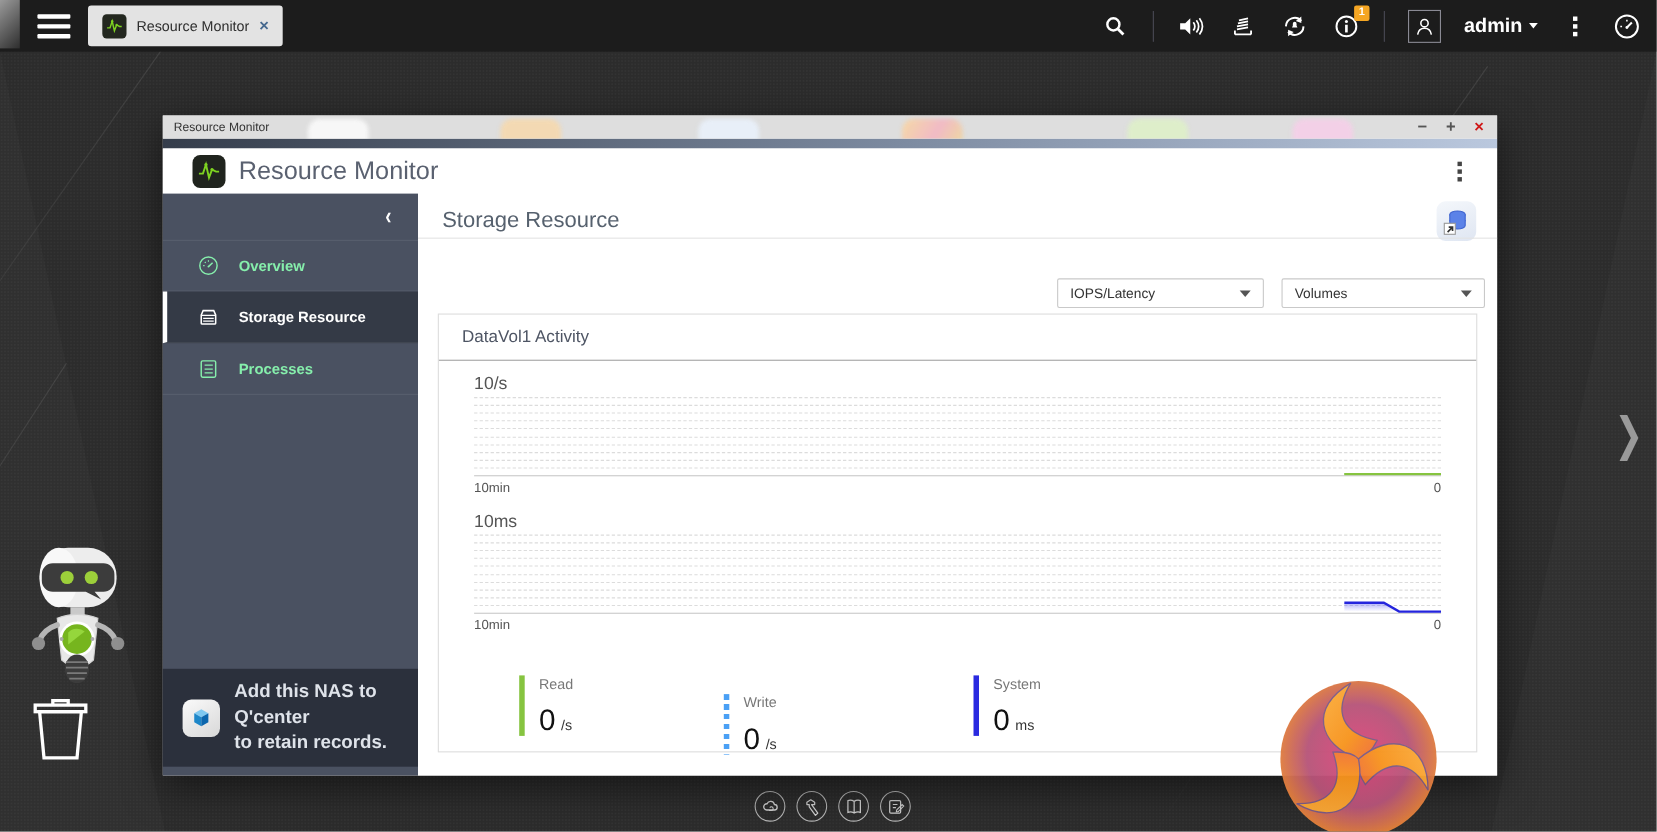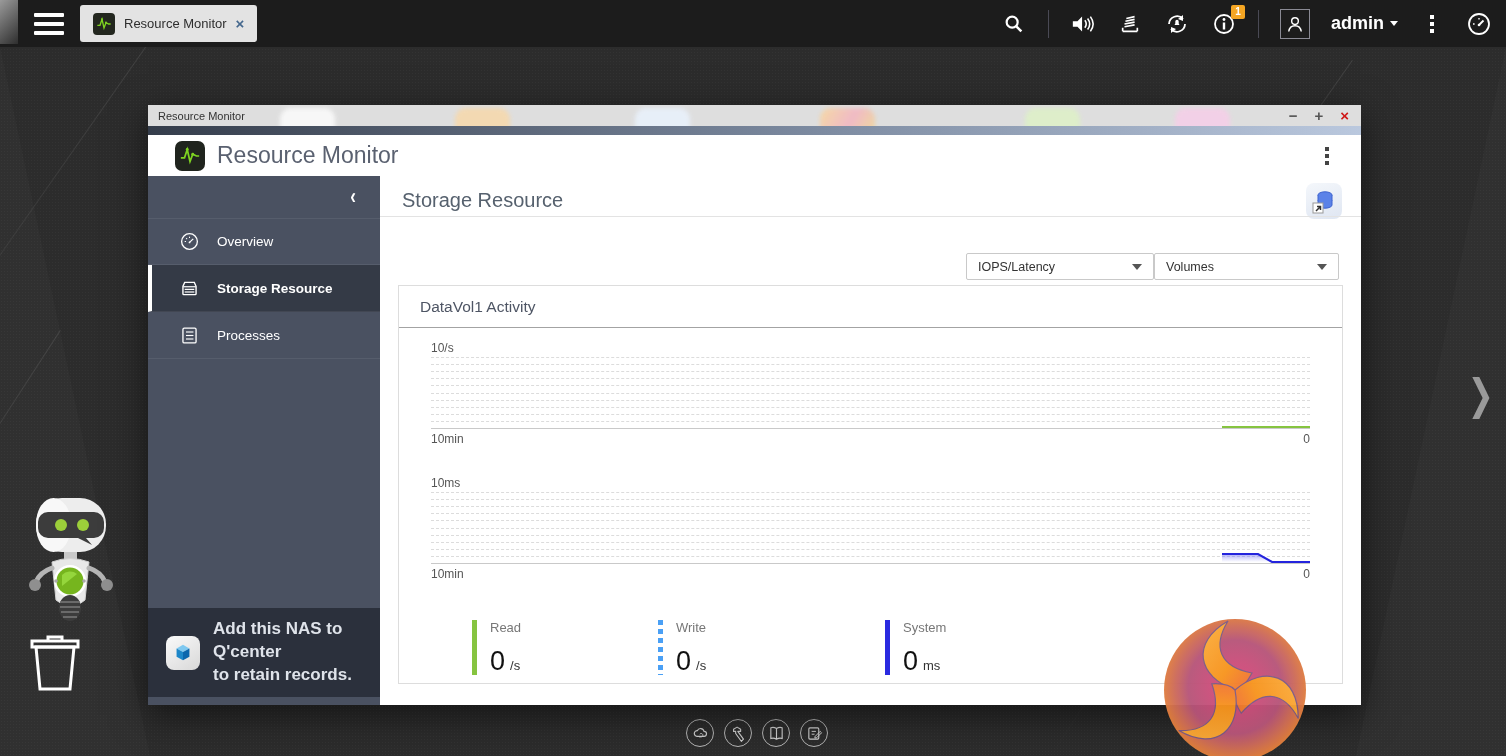--- a/index.html
+++ b/index.html
@@ -45,54 +45,54 @@
   .wheader h1 { font-size:23px; font-weight:400; color:#5a6170; margin-left:12px; }
   .hdr-kebab { position:absolute; right:32px; top:12px; }
   .hdr-kebab i { background:#444; }
 
   .wbody { display:flex; height:529px; }
 
   
   .sidebar { position:relative; width:232px; background:#4a5161; flex-shrink:0; }
   .collapse-row { height:42px; display:flex; align-items:center; justify-content:flex-end; padding-right:24px; }
   .collapse-btn { color:#fff; font-size:17px; font-weight:bold; cursor:pointer; transform:scaleY(1.3); }
-  .nav-item { height:47px; display:flex; align-items:center; gap:17px; padding-left:31px; color:#ffffff; font-size:13.5px; cursor:pointer; border-bottom:1px solid rgba(255,255,255,.07); }
+  .nav-item { height:47px; display:flex; align-items:center; gap:17px; padding-left:31px; color:#86efac; font-size:13.5px; cursor:pointer; border-bottom:1px solid rgba(255,255,255,.07);font-weight:bold; }
   .nav-item:first-child { border-top:1px solid rgba(255,255,255,.07); }
   .nav-item svg { flex-shrink:0; }
   .nav-item.active { background:#343a46; color:#fff; font-weight:bold; padding-left:27px; border-left:4px solid #fff; }
   .qcenter { position:absolute; bottom:8px; left:0; width:100%; background:#2b303c; display:flex; align-items:center; gap:13px; padding:10px 12px 10px 18px; }
   .qc-icon { width:34px; height:34px; border-radius:8px; background:linear-gradient(145deg,#fafafa,#d8d8d8); display:flex; align-items:center; justify-content:center; flex-shrink:0; }
   .qc-text { color:#dfe3ea; font-size:17px; font-weight:bold; line-height:1.35; }
 
   
   .content { position:relative; flex:1; background:#fff; }
   .content-title { font-size:20px; font-weight:400; color:#56616e; padding:13px 0 0 22px; }
   .shortcut-icon { position:absolute; top:7px; right:19px; width:36px; height:36px; border-radius:8px; background:linear-gradient(160deg,#f4f7fb,#dfe6f2); display:flex; align-items:center; justify-content:center; cursor:pointer; }
   .head-divider { position:absolute; top:40px; left:0; right:0; border-bottom:1px solid #e3e3e3; }
   .tabs { position:absolute; top:45px; left:40px; display:flex; gap:44px; }
   .tab-item { font-size:12.5px; color:#4a4a4a; padding:6px 2px 9px; cursor:pointer; }
   .tab-item.active { font-weight:bold; color:#111; border-bottom:2px solid #181818; padding:6px 8px 8px; }
-  .filters { position:absolute; top:77px; right:22px; display:flex; }
+  .filters { position:absolute; top:77px; right:11px; display:flex; gap:16px; }
   .select { width:188px; height:27px; border:1px solid #c9c9c9; border-radius:2px; background:#fff; display:flex; align-items:center; padding:0 11px; font-size:12.5px; color:#333; cursor:pointer; }
   .select .caret { margin-left:auto; width:0; height:0; border-left:5px solid transparent; border-right:5px solid transparent; border-top:6px solid #555; }
   .select.volumes { width:185px; }
 
   .panel { position:absolute; top:109px; left:18px; right:18px; height:399px; border:1px solid #ddd; background:#fff; }
   .panel-title { font-size:15.5px; color:#4e5564; padding:12px 21px 11px; border-bottom:1px solid #a3a3a3; }
   .chart { padding:0 32px; }
-  .y-label { font-size:12px; color:#555; margin:13px 0 2px; }
+  .y-label { font-size:16px; color:#555; margin:13px 0 2px; }
   .plot { position:relative; height:72px; border-bottom:1px solid #c9c9c9; }
   .gl { position:absolute; left:0; right:0; border-top:1px dashed #dcdcdc; }
   .line-green { position:absolute; right:0; bottom:0; width:88px; height:2px; background:#86c440; }
   .line-blue-svg { position:absolute; right:0; bottom:-1px; }
   .x-row { display:flex; justify-content:space-between; font-size:12px; color:#555; margin-top:3px; }
 
   .legend { display:flex; margin:39px 0 0 36px; }
   .leg-item { display:flex; }
-  .leg-item.read { width:223px;padding-left:37px; } .leg-item.write { width:227px; }
+  .leg-item.read { width:223px;padding-left:37px; } .leg-item.write { width:227px;margin-top:17px; }
   .leg-bar { width:5px; height:55px; margin-right:13px; }
   .leg-bar.solid-green { background:#86c440; }
   .leg-bar.dashed-blue { background:repeating-linear-gradient(180deg,#4aa0f5 0 5px, transparent 5px 9px); }
   .leg-bar.solid-blue { background:#2a2ae0; }
   .leg-label { font-size:13px; color:#777; }
   .leg-value { margin-top:11px; font-size:27px; color:#111; }
   .leg-unit { font-size:13px; color:#333; margin-left:5px; }
 
   
   .robot { position:absolute; left:22px; top:496px; z-index:5; }
@@ -326,21 +326,21 @@
               <div class="gl" style="top:80%"></div>
               <div class="gl" style="top:90%"></div>
             <div class="line-green"></div>
           </div>
           <div class="x-row">
             <span>10min</span>
             <span>0</span>
           </div>
         </div>
 
-        <div class="chart" style="margin-top:30px;">
+        <div class="chart" style="margin-top:16px;">
           <div class="y-label">10ms</div>
           <div class="plot">
             <div class="gl" style="top:0%"></div>
               <div class="gl" style="top:10%"></div>
               <div class="gl" style="top:20%"></div>
               <div class="gl" style="top:30%"></div>
               <div class="gl" style="top:40%"></div>
               <div class="gl" style="top:50%"></div>
               <div class="gl" style="top:60%"></div>
               <div class="gl" style="top:70%"></div>

